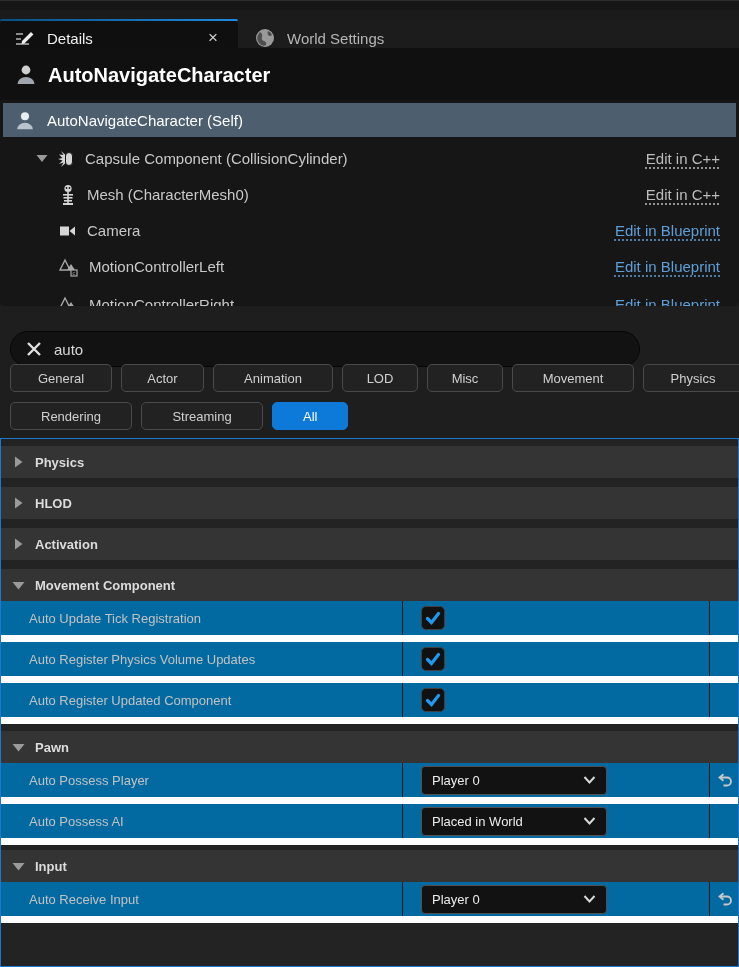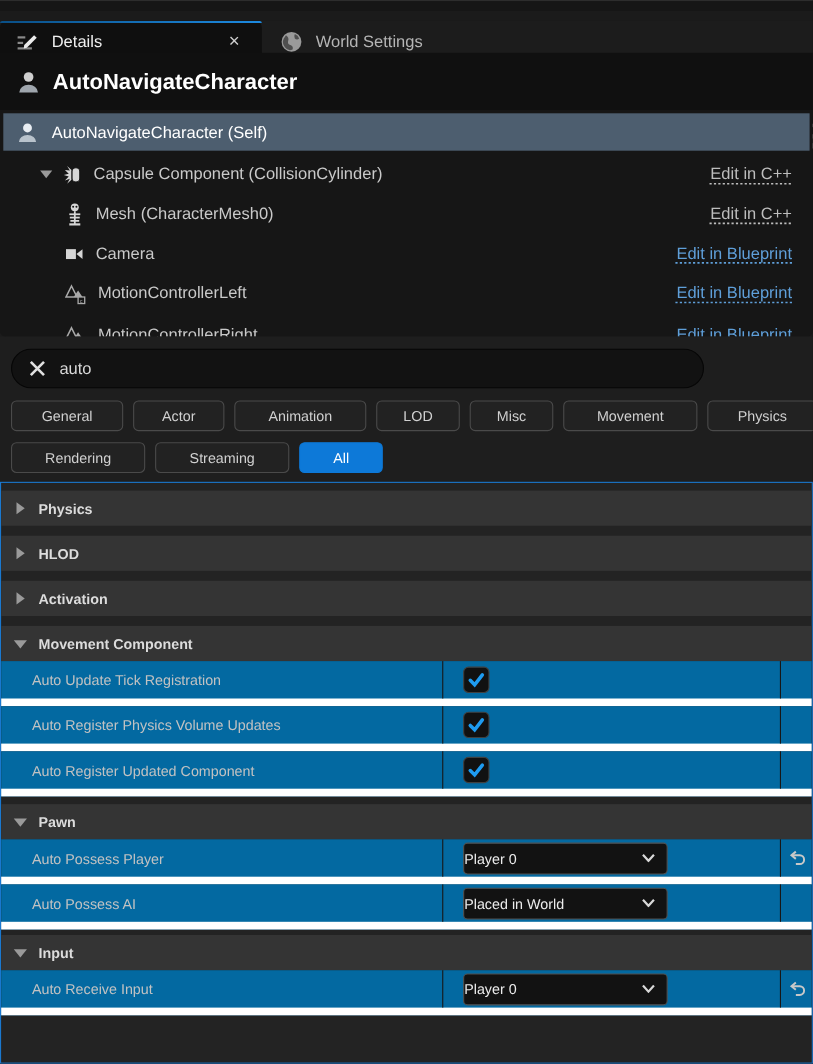--- a/index.html
+++ b/index.html
@@ -40,21 +40,21 @@
   .tree-row .t-label { font-size:15px; color:#c9c9c9; white-space:nowrap; }
   .tree-row.selected { top:3px; height:34px; background:#4d5e6f; }
   .tree-row.selected .t-label { color:#ffffff; }
   .t-link { position:absolute; right:16px; font-size:15px; white-space:nowrap; cursor:pointer; }
   .t-link.cpp { color:#bdbdbd; text-decoration:underline dotted; text-underline-offset:4px; }
   .t-link.bp  { color:#5f9fd9; text-decoration:underline dotted; text-underline-offset:4px; }
   .t-ico { flex:0 0 auto; }
 
   
   .search-area { position:absolute; left:0; top:306px; width:739px; height:132px; background:#1e1e1e; overflow:hidden; }
-  .search-pill { position:absolute; left:10px; top:11px; width:630px; height:36px;
+  .search-pill { position:absolute; left:10px; top:25px; width:630px; height:36px;
     background:#121212; border:1px solid #060606; border-radius:18px; display:flex; align-items:center; }
   .search-x { margin-left:15px; cursor:pointer; }
   .search-input { margin-left:12px; flex:1; background:transparent; border:none; outline:none;
     color:#d8d8d8; font-size:15px; font-family:inherit; }
   .chips { position:absolute; left:10px; display:flex; gap:9px; }
   .chips.r1 { top:58px; width:729px; }
   .chips.r2 { top:96px; }
   .chip { height:28px; background:#222222; border:1px solid #4a4a4a; border-radius:5px;
     color:#d0d0d0; font-size:13px; display:flex; align-items:center; justify-content:center;
     padding:0 30px; cursor:pointer; white-space:nowrap; }
@@ -69,21 +69,21 @@
   .prow { display:grid; grid-template-columns:401px 1px 1fr 1px 28px; height:41px;
     background:#0369a1; border-bottom:7px solid #ffffff; }
   .pname { display:flex; align-items:center; padding-left:28px; font-size:13px; color:#c2c2c2; }
   .pdiv { background:#171717; }
   .pval { display:flex; align-items:center; padding-left:18px; }
   .preset { display:flex; align-items:center; justify-content:center; cursor:pointer; }
   .checkbox { width:24px; height:24px; background:#111111; border:1px solid #404040;
     border-radius:5px; display:flex; align-items:center; justify-content:center; cursor:pointer; }
   .dropdown { width:186px; height:29px; background:#121212; border:1px solid #515151;
     border-radius:4px; display:flex; align-items:center; cursor:pointer; }
-  .dd-label { flex:1; font-size:13px; color:#ececec; white-space:nowrap; }
+  .dd-label { flex:1; padding-left:10px; font-size:13px; color:#ececec; white-space:nowrap; }
   .dd-chev { margin-right:10px; display:flex; }
   .mt7 { margin-top:7px; } .mt9 { margin-top:9px; } .mt5 { margin-top:5px;text-align:right; }
 </style>
 </head>
 <body>
 
 <div id="app">
 
   <div class="top-strip"></div>
 

